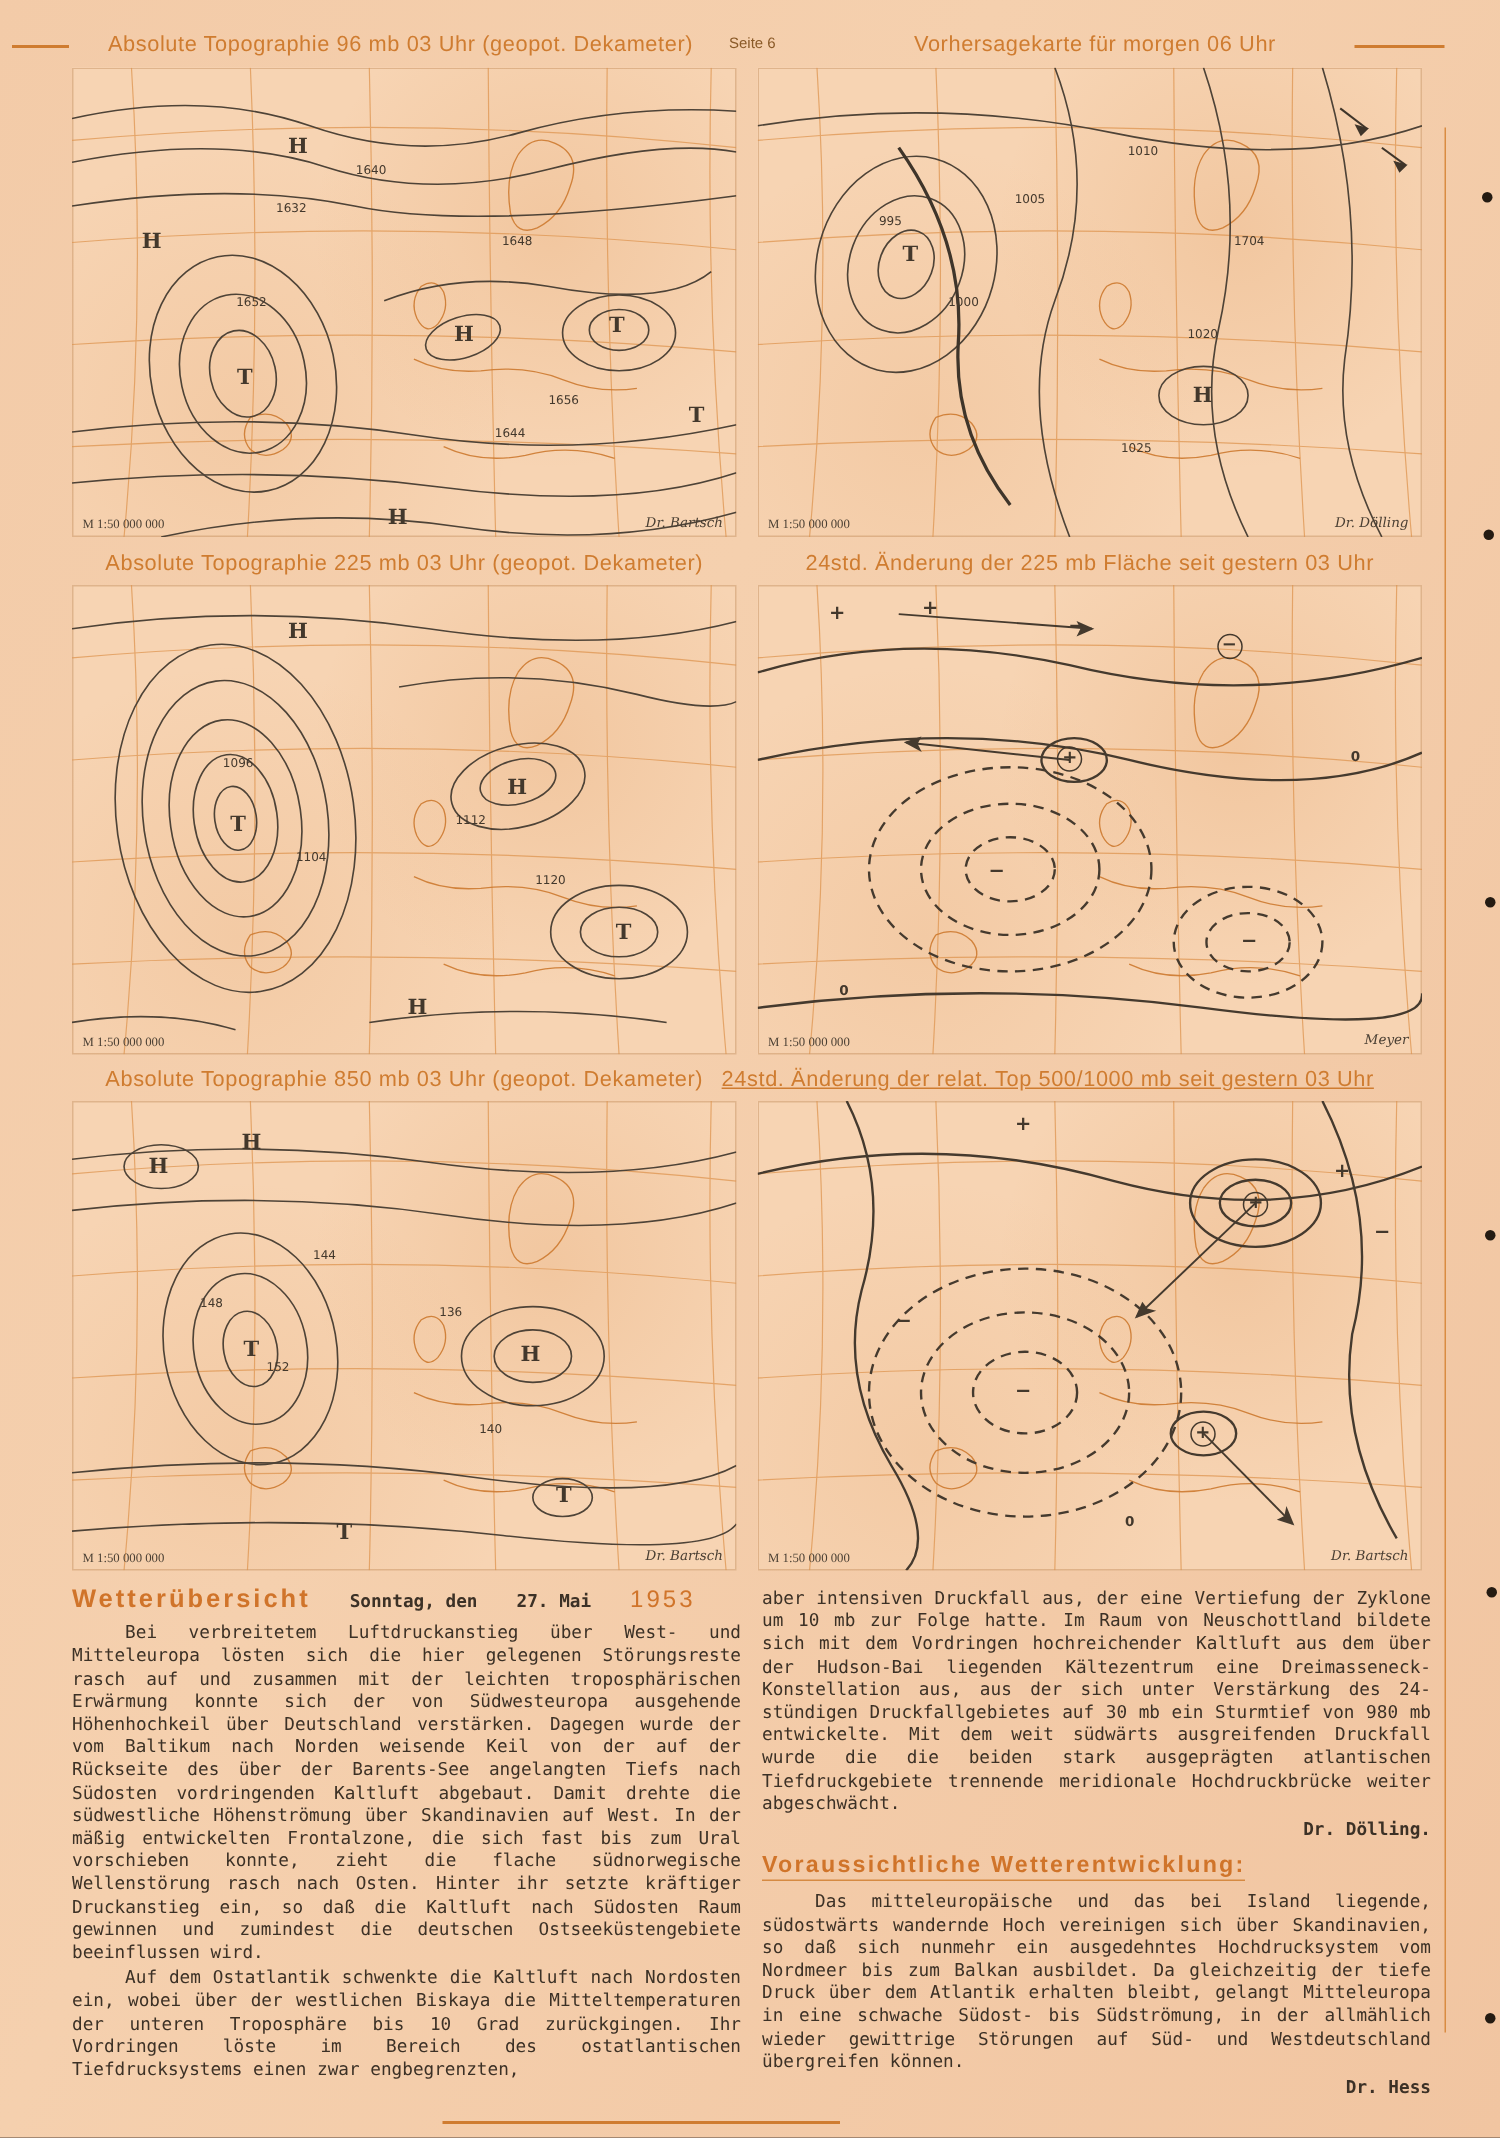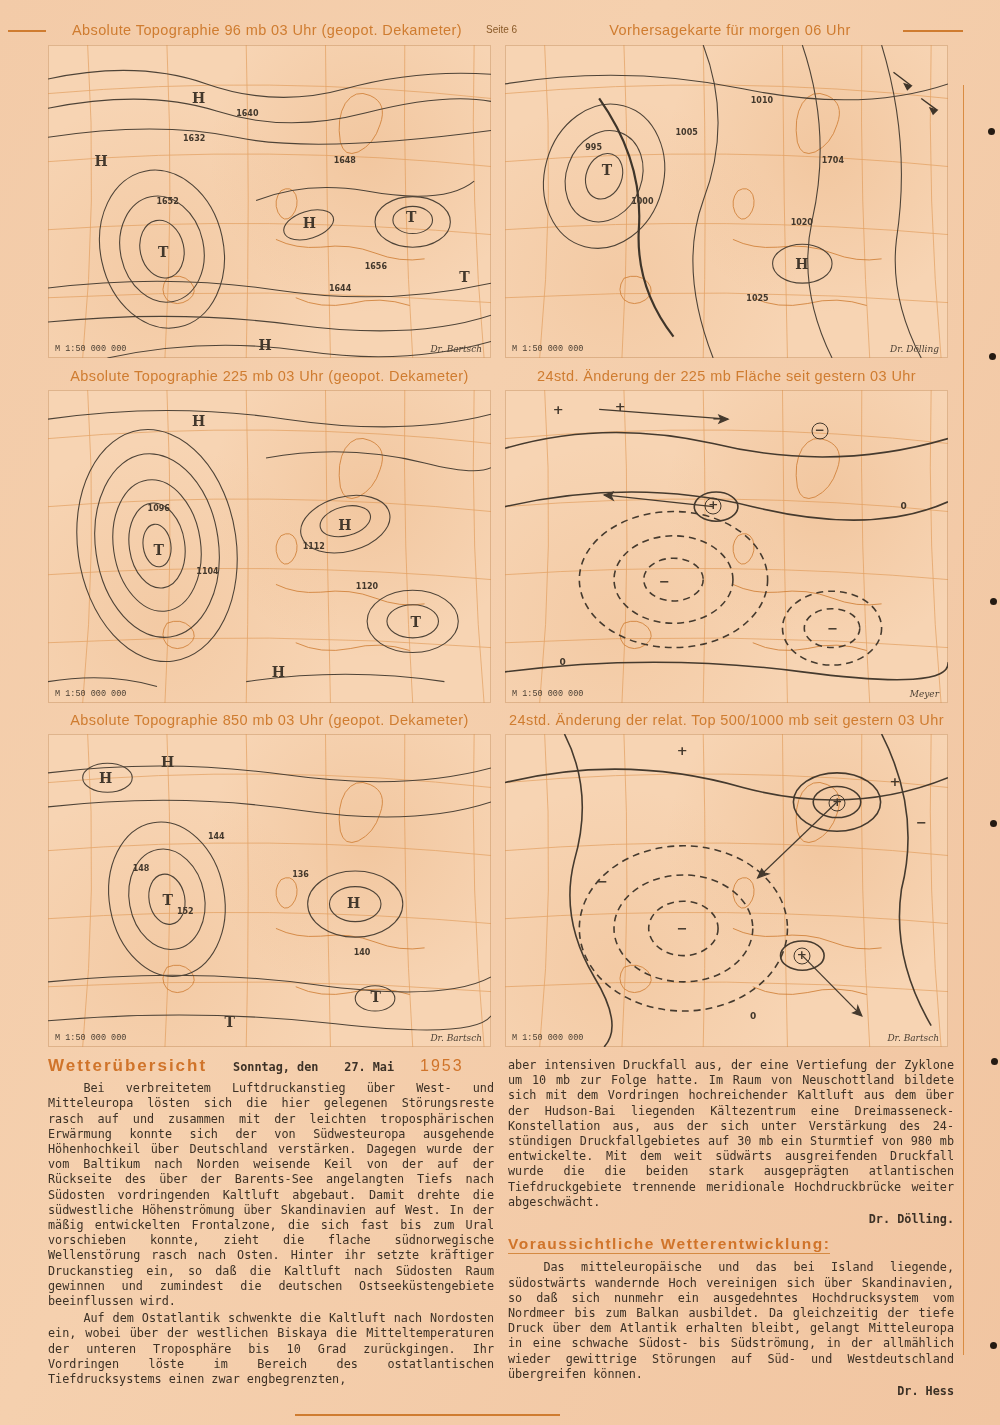--- a/index.html
+++ b/index.html
@@ -14,27 +14,27 @@
   .vrule{position:absolute;background:#d98c42;width:1px;}
   
   .map-panel{position:absolute;width:443px;height:313px;overflow:hidden;
       background:
         radial-gradient(circle at 72% 35%, rgba(214,130,58,.16), transparent 42%),
         radial-gradient(circle at 25% 75%, rgba(214,130,58,.12), transparent 45%),
         #f7d4b3;
       box-shadow:inset 0 0 0 1px rgba(170,105,50,.30);}
   .map-panel svg{position:absolute;left:0;top:0;width:100%;height:100%;}
   .map-scale{position:absolute;left:7px;bottom:4px;font-size:8.5px;color:#4a3f33;
-             font-family:Liberation Mono, monospace;z-index:3;}
+             font-family:Liberation Serif, serif;z-index:3;}
   .map-credit{position:absolute;right:9px;bottom:4px;font-size:9px;color:#4a3f33;
               font-style:italic;font-family:"DejaVu Serif",serif;z-index:3;}
   .mk{position:absolute;transform:translate(-50%,-50%);color:#43382c;z-index:2;
       font-family:"DejaVu Serif",serif;line-height:1;}
   .mk-high,.mk-low{font-size:14px;font-weight:bold;}
-  .mk-num{font-size:8px;font-family:"DejaVu Sans",sans-serif;font-weight:bold;}
+  .mk-num{font-size:8px;font-family:"DejaVu Sans",sans-serif;font-weight:normal;}
   .mk-zero{font-size:9px;font-family:"DejaVu Sans",sans-serif;font-weight:bold;}
   .mk-plus,.mk-minus{font-size:13px;font-weight:bold;font-family:"DejaVu Sans",sans-serif;}
   .mk-circ{width:15px;height:15px;border:1.4px solid #43382c;border-radius:50%;
            text-align:center;line-height:13px;font-size:12px;}
   
   .col{position:absolute;width:446px;color:#3c3126;
        font-family:"DejaVu Sans Mono","Liberation Mono",monospace;
        font-size:11.8px;line-height:15.2px;text-align:justify;}
   .col p{margin:0 0 2px 0;}
   .indent{text-indent:3em;}
@@ -236,21 +236,21 @@
       <span class="mk mk-minus" style="left: 48%; top: 9%;">−</span>
       <span class="mk mk-plus mk-circ" style="left: 47%; top: 37%;">+</span>
       <span class="mk mk-minus mk-circ" style="left: 71%; top: 13%;">−</span>
       <span class="mk mk-minus" style="left: 36%; top: 61%;">−</span>
       <span class="mk mk-minus" style="left: 74%; top: 76%;">−</span>
       <span class="mk mk-zero" style="left: 13%; top: 87%;">0</span>
       <span class="mk mk-zero" style="left: 90%; top: 37%;">0</span>
     </div>
 
   <div class="map-title" style="left:48px;top:712px;width:443px;">Absolute Topographie 850 mb 03 Uhr (geopot. Dekameter)</div>
-  <div class="map-title" style="left:505px;top:712px;width:443px;">24std. Änderung der relat. Top 500/1000 mb seit gestern 03 Uhr</div>
+  <div class="map-title" style="left:477px;top:712px;width:443px;text-decoration:underline;">24std. Änderung der relat. Top 500/1000 mb seit gestern 03 Uhr</div>
 
   <div class="map-panel" style="left:48px;top:734px;">
     <svg viewBox="0 0 447 322" preserveAspectRatio="none">
       <use href="#grat"></use>
         <use href="#coast"></use>
       <g stroke="#4e4337" stroke-width="1.1" fill="none">
         <ellipse cx="120" cy="170" rx="18" ry="26" transform="rotate(-10 120 170)"></ellipse>
         <ellipse cx="120" cy="170" rx="38" ry="52" transform="rotate(-10 120 170)"></ellipse>
         <ellipse cx="120" cy="170" rx="58" ry="80" transform="rotate(-10 120 170)"></ellipse>
         <ellipse cx="60" cy="45" rx="25" ry="15"></ellipse>
@@ -268,21 +268,21 @@
   <span class="mk mk-high" style="left: 13%; top: 14%;">H</span>
       <span class="mk mk-high" style="left: 27%; top: 9%;">H</span>
       <span class="mk mk-low" style="left: 27%; top: 53%;">T</span>
       <span class="mk mk-high" style="left: 69%; top: 54%;">H</span>
       <span class="mk mk-low" style="left: 74%; top: 84%;">T</span>
       <span class="mk mk-low" style="left: 41%; top: 92%;">T</span>
       <span class="mk mk-num" style="left: 21%; top: 43%;">148</span>
       <span class="mk mk-num" style="left: 31%; top: 57%;">152</span>
       <span class="mk mk-num" style="left: 38%; top: 33%;">144</span>
       <span class="mk mk-num" style="left: 57%; top: 45%;">136</span>
-      <span class="mk mk-num" style="left: 63%; top: 70%; margin-left: 35px;">140</span>
+      <span class="mk mk-num" style="left: 63%; top: 70%;">140</span>
     </div>
 
   <div class="map-panel" style="left:505px;top:734px;">
     <svg viewBox="0 0 447 322" preserveAspectRatio="none">
       <use href="#grat"></use>
         <use href="#coast"></use>
       <g stroke="#453a2e" stroke-width="1.6" fill="none">
         <path d="M0,50 Q120,20 240,55 Q350,85 447,45"></path>
         <path d="M60,0 Q90,60 70,130 Q55,190 90,250 Q120,300 100,322"></path>
         <ellipse cx="335" cy="70" rx="24" ry="16"></ellipse>

